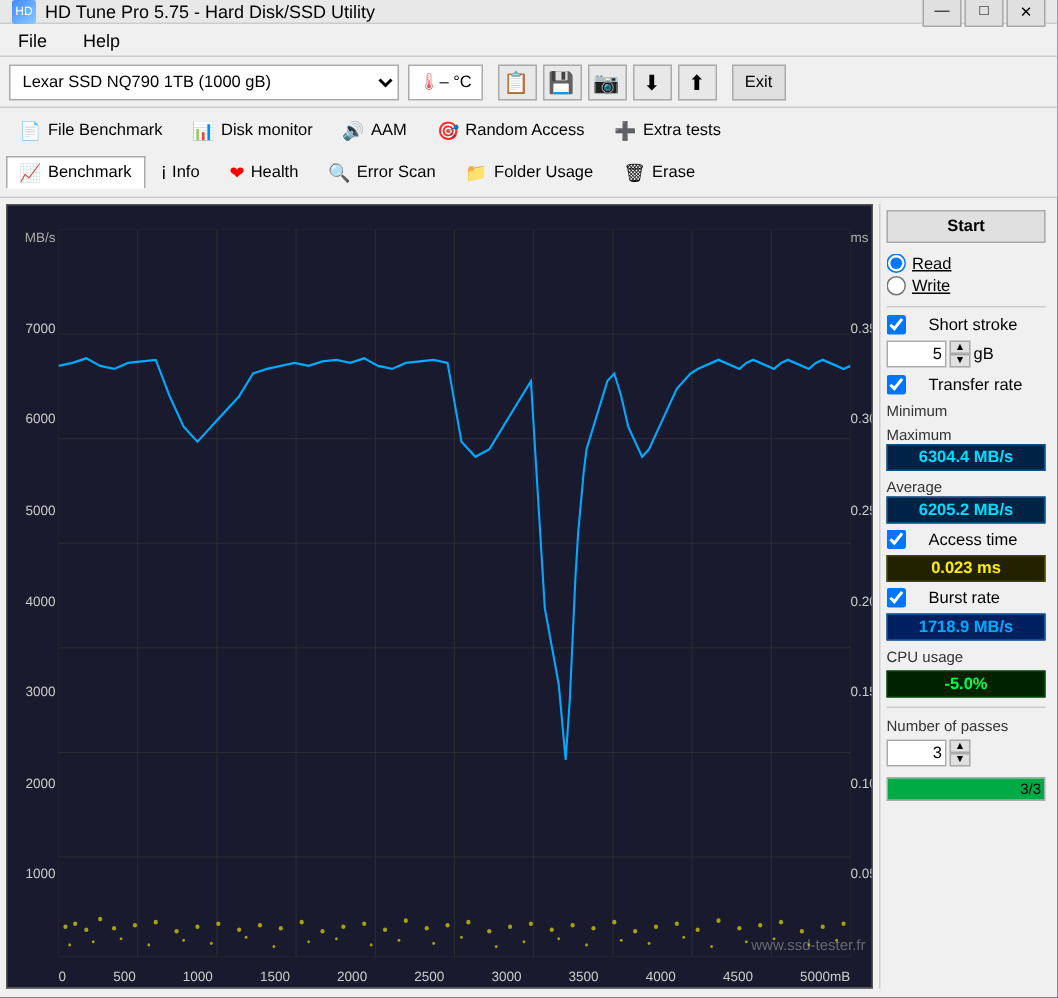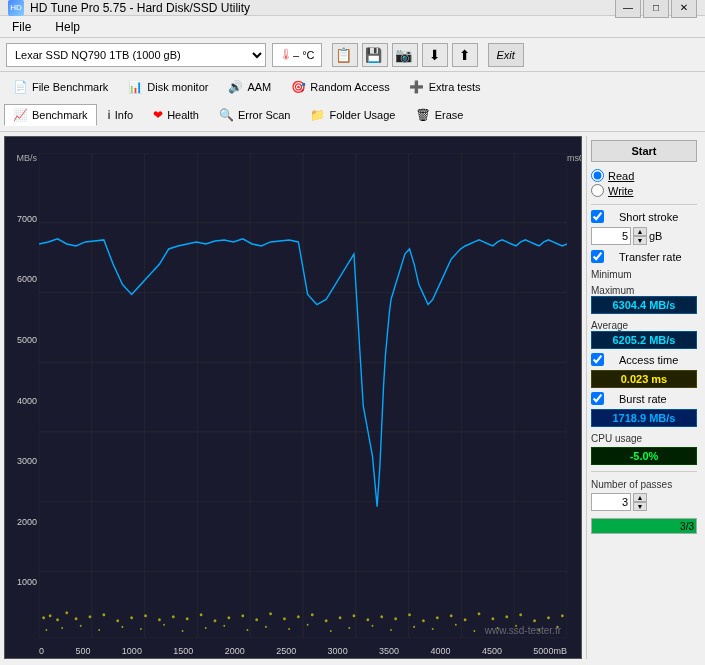--- a/index.html
+++ b/index.html
@@ -15,36 +15,36 @@
     
     .menu-bar { background: #f0f0f0; border-bottom: 1px solid #ccc; padding: 2px 8px; display: flex; gap: 16px; height: 22px; align-items: center; }
     .menu-item { cursor: pointer; padding: 2px 4px; font-size: 12px; }
 
     
     .toolbar { background: #f0f0f0; border-bottom: 1px solid #ccc; padding: 4px 6px; display: flex; align-items: center; gap: 6px; height: 34px; }
     .drive-select { width: 260px; height: 24px; border: 1px solid #aaa; background: white; font-size: 11px; padding: 2px 4px; }
     .toolbar-icons { display: flex; gap: 4px; align-items: center; margin-left: 4px; }
     .toolbar-icon { width: 26px; height: 24px; border: 1px solid #aaa; background: #e8e8e8; display: flex; align-items: center; justify-content: center; cursor: pointer; font-size: 14px; }
     .temp-display { border: 1px solid #aaa; background: white; padding: 2px 6px; font-size: 11px; height: 24px; display: flex; align-items: center; }
-    .exit-btn { margin-left: 4px; height: 24px; padding: 2px 8px; border: 1px solid #aaa; background: #e0e0e0; cursor: pointer; font-size: 11px; font-style: italic; }
+    .exit-btn { margin-left: 4px; height: 24px; padding: 2px 8px; border: 1px solid #aaa; background: #e0e0e0; cursor: pointer; font-size: 11px; }
     .tab-row { display: flex; align-items: center; padding: 2px 0; gap: 2px; }
     .tab-item { display: flex; align-items: center; gap: 4px; padding: 3px 8px; cursor: pointer; border: 1px solid transparent; font-size: 11px; white-space: nowrap; }
     .tab-item.active { background: white; border: 1px solid #aaa; border-bottom: 1px solid white; }
     .tab-icon { font-size: 12px; }
 
     
     .main { display: flex; height: calc(665px - 28px - 22px - 34px - 50px); }
 
     
     .chart-area { flex: 1; background: #1a1a2e; border: 1px solid #555; margin: 4px; position: relative; overflow: hidden; }
     
     
     .y-axis-left { position: absolute; left: 2px; top: 16px; bottom: 20px; display: flex; flex-direction: column; justify-content: space-between; color: #ccc; font-size: 9px; text-align: right; width: 30px; }
     
-    .y-axis-right { position: absolute; right: 0px; top: 16px; bottom: 20px; display: flex; flex-direction: row; justify-content: space-between; color: #ccc; font-size: 9px; width: 14px; }
+    .y-axis-right { position: absolute; right: 0px; top: 16px; bottom: 20px; display: flex; flex-direction: column; justify-content: space-between; color: #ccc; font-size: 9px; width: 14px; }
     
     .x-axis { position: absolute; bottom: 2px; left: 34px; right: 16px; display: flex; justify-content: space-between; color: #ccc; font-size: 9px; }
 
     
     .right-panel { width: 115px; background: #f0f0f0; border-left: 1px solid #ccc; padding: 4px; display: flex; flex-direction: column; gap: 3px; margin: 4px 4px 4px 0; overflow: hidden; }
     .start-btn { background: #e0e0e0; border: 1px solid #aaa; padding: 4px; text-align: center; cursor: pointer; font-size: 11px; font-weight: bold; margin-bottom: 4px; }
     .radio-group { display: flex; flex-direction: column; gap: 2px; margin-bottom: 2px; }
     .radio-item { display: flex; align-items: center; gap: 4px; font-size: 11px; cursor: pointer; text-decoration: underline; }
     .checkbox-item { display: flex; align-items: center; gap: 15px; font-size: 11px; margin-bottom: 1px; }
     .spinner-row { display: flex; align-items: center; gap: 2px; margin-bottom: 2px; }
@@ -63,21 +63,21 @@
     .progress-bar-container { height: 16px; background: #bef264; border: 1px solid #aaa; position: relative; margin-top: 2px; }
     .progress-bar-fill { height: 100%; background: #00aa44; }
     .progress-text { position: absolute; right: 2px; top: 0; line-height: 16px; font-size: 10px; color: #000; }
 
     
     .chart-svg { width: 100%; height: 100%; }
 
     .section-divider { border: none; border-top: 1px solid #ccc; margin: 2px 0; }
 
     
-    .watermark { position: absolute; bottom: 22px; right: 20px; color: rgba(180,180,180,0.5); font-size: 10px; text-align: center; }
+    .watermark { position: absolute; bottom: 22px; right: 4px; color: rgba(180,180,180,0.5); font-size: 10px; text-align: center; }
   </style>
 </head>
 <body>
 
 <div class="title-bar">
   <div class="title-bar-left">
     <div class="title-bar-icon">HD</div>
     <span>HD Tune Pro 5.75 - Hard Disk/SSD Utility</span>
   </div>
   <div class="title-bar-controls">

